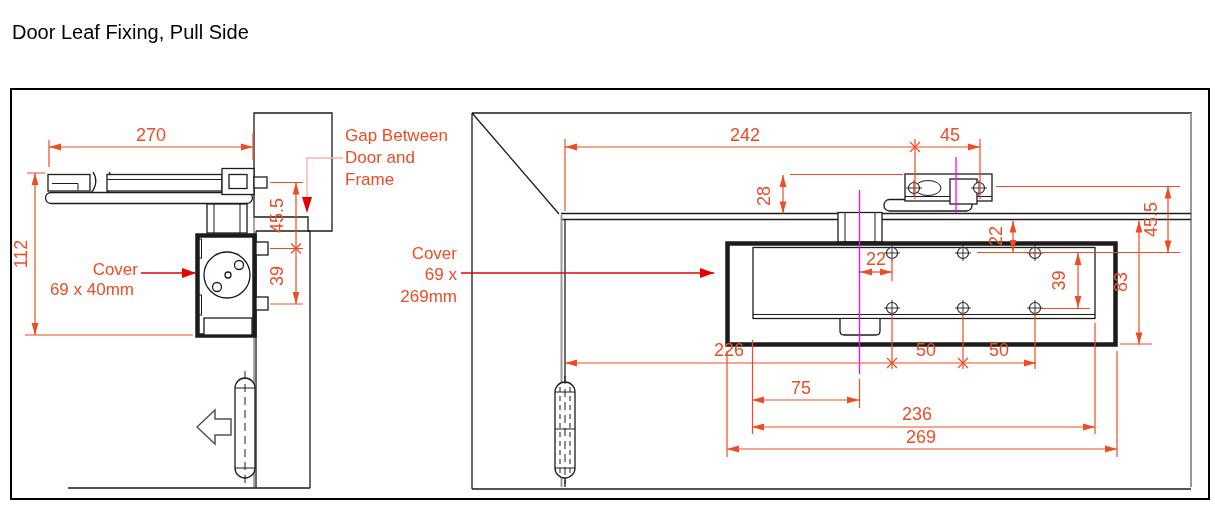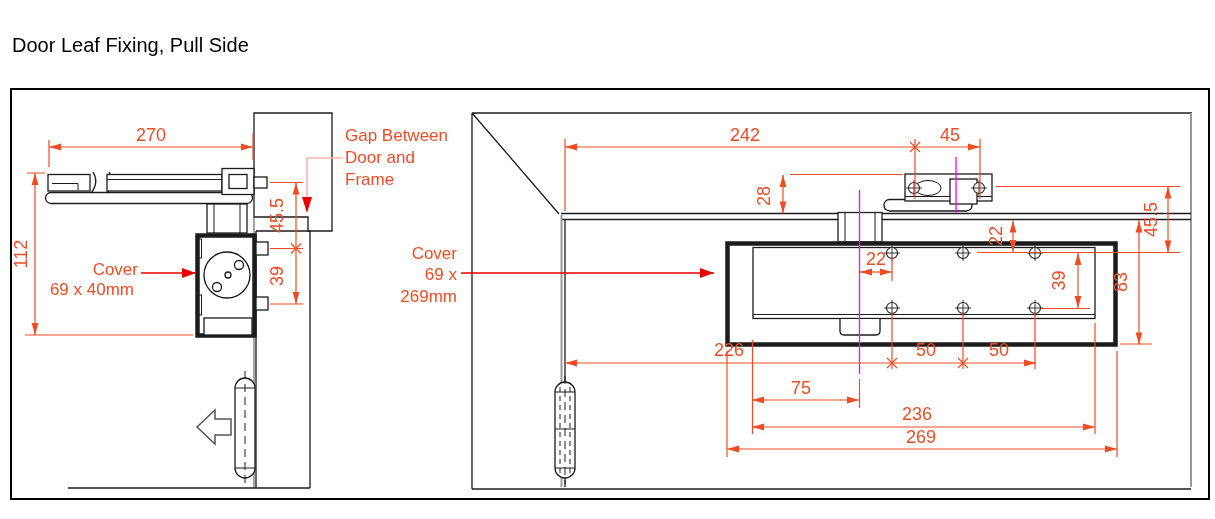--- a/index.html
+++ b/index.html
@@ -1,17 +1,17 @@
 <!DOCTYPE html>
 <html style="--line: #1c1c1c; --grey_edge: #9a9a9a; --dimension: #ee4c25; --leader: #e80000; --leader_soft: #f5b5ae; --centerline: #ff00ff;"><head>
 <meta charset="utf-8">
 <style>
   html,body{margin:0;padding:0;background:#fff;width:1215px;height:519px;overflow:hidden}
   #stage{position:relative;width:1215px;height:519px;font-family:"Liberation Sans",sans-serif}
-  #title{position:absolute;left:12px;top:34px;font-size:20px;color:#000;white-space:pre}
+  #title{position:absolute;left:12px;top:21px;font-size:20px;color:#000;white-space:pre}
   svg{position:absolute;left:0;top:0}
   .blk{stroke:var(--line);fill:none;stroke-width:1.3}
   .blkf{stroke:var(--line);fill:#fff;stroke-width:1.3}
   .thin{stroke:var(--line);fill:none;stroke-width:1}
   .thick{stroke:var(--line);fill:#fff;stroke-width:4.5}
   .grey{stroke:var(--grey_edge);fill:none;stroke-width:2}
   .mag{stroke:var(--centerline);fill:none;stroke-width:1.3}
   .dim{stroke:var(--dimension);fill:none;stroke-width:1.2}
   .red{stroke:var(--leader);fill:none;stroke-width:1.4}
   .pink{stroke:var(--leader_soft);fill:none;stroke-width:1.5}

